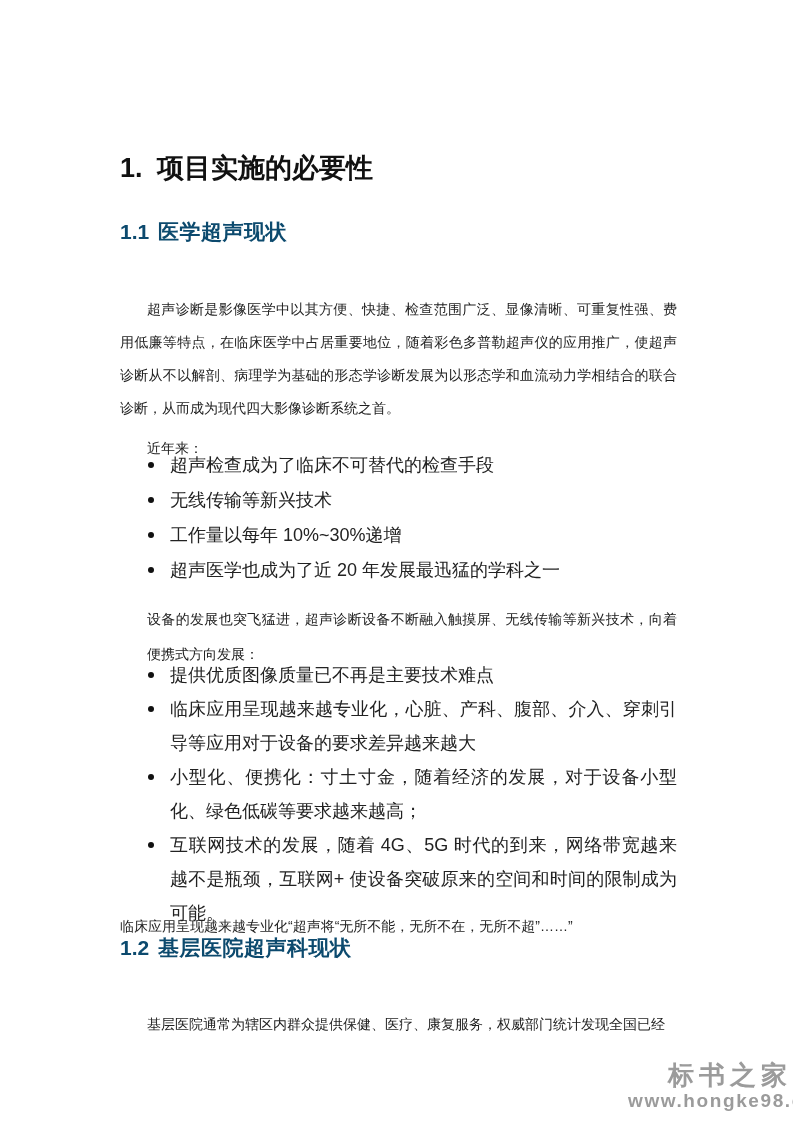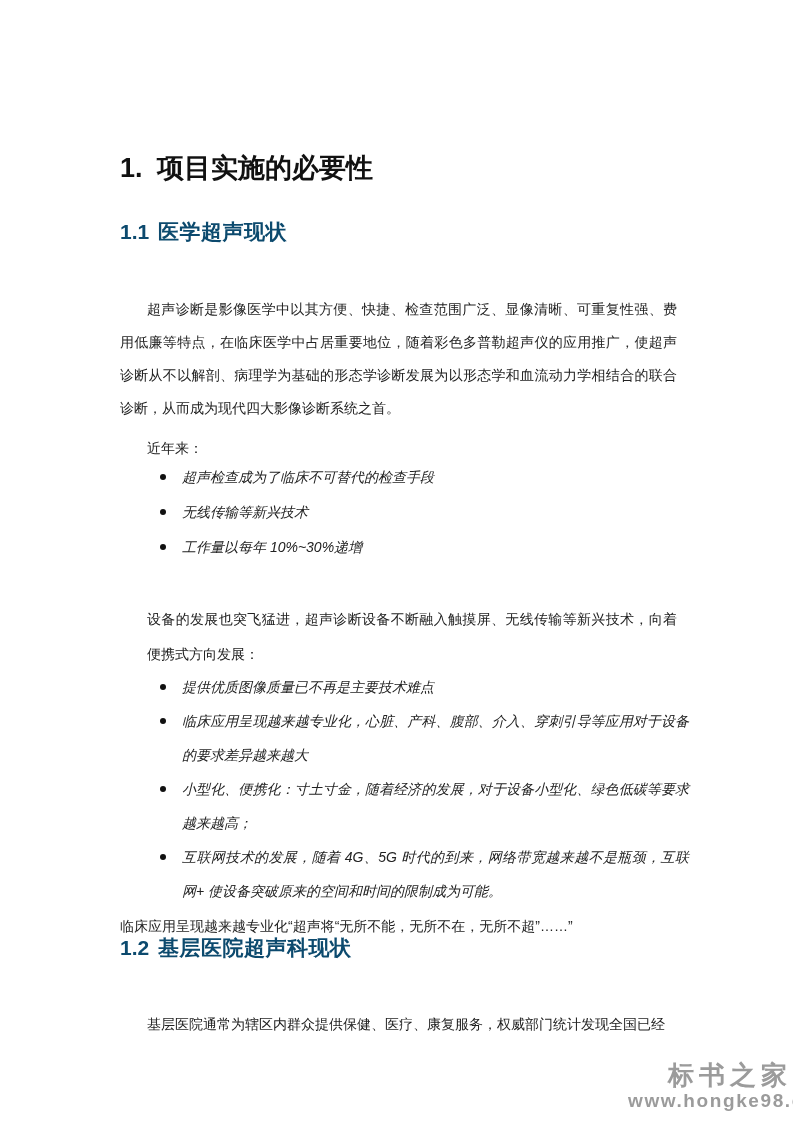--- a/index.html
+++ b/index.html
@@ -60,25 +60,24 @@
   .p-equip {
     top: 588px;
     line-height: 35px;
     padding-left: 27px;
     width: 530px;
   }
   .p-quote { top: 896px; }
   .p-grassroots { top: 994px; }
   ul.bullets {
     list-style: none;
-    margin: 12px;
+    margin: 0;
     padding: 0;
-    font-size: 14px;
+    font-size: 18px;
     text-align: justify;
-    font-style: italic;
   }
   .ul-1 { top: 448px; }
   .ul-1 li { line-height: 35px; }
   .ul-2 { top: 658px; }
   .ul-2 li { line-height: 34px; }
   ul.bullets li {
     position: relative;
     padding-left: 50px;
   }
   ul.bullets li::before {
@@ -130,20 +129,21 @@
   </div>
 
   <p class="block para indent p1">超声诊断是影像医学中以其方便、快捷、检查范围广泛、显像清晰、可重复性强、费用低廉等特点，在临床医学中占居重要地位，随着彩色多普勒超声仪的应用推广，使超声诊断从不以解剖、病理学为基础的形态学诊断发展为以形态学和血流动力学相结合的联合诊断，从而成为现代四大影像诊断系统之首。</p>
 
   <p class="block para indent p-recent">近年来：</p>
 
   <ul class="block bullets ul-1">
       <li>超声检查成为了临床不可替代的检查手段</li>
       <li>无线传输等新兴技术</li>
       <li>工作量以每年 10%~30%递增</li>
+      <li>超声医学也成为了近 20 年发展最迅猛的学科之一</li>
     </ul>
 
   <p class="block para p-equip">设备的发展也突飞猛进，超声诊断设备不断融入触摸屏、无线传输等新兴技术，向着便携式方向发展：</p>
 
   <ul class="block bullets ul-2">
       <li>提供优质图像质量已不再是主要技术难点</li>
       <li>临床应用呈现越来越专业化，心脏、产科、腹部、介入、穿刺引导等应用对于设备的要求差异越来越大</li>
       <li>小型化、便携化：寸土寸金，随着经济的发展，对于设备小型化、绿色低碳等要求越来越高；</li>
       <li>互联网技术的发展，随着 4G、5G 时代的到来，网络带宽越来越不是瓶颈，互联网+ 使设备突破原来的空间和时间的限制成为可能。</li>
     </ul>

